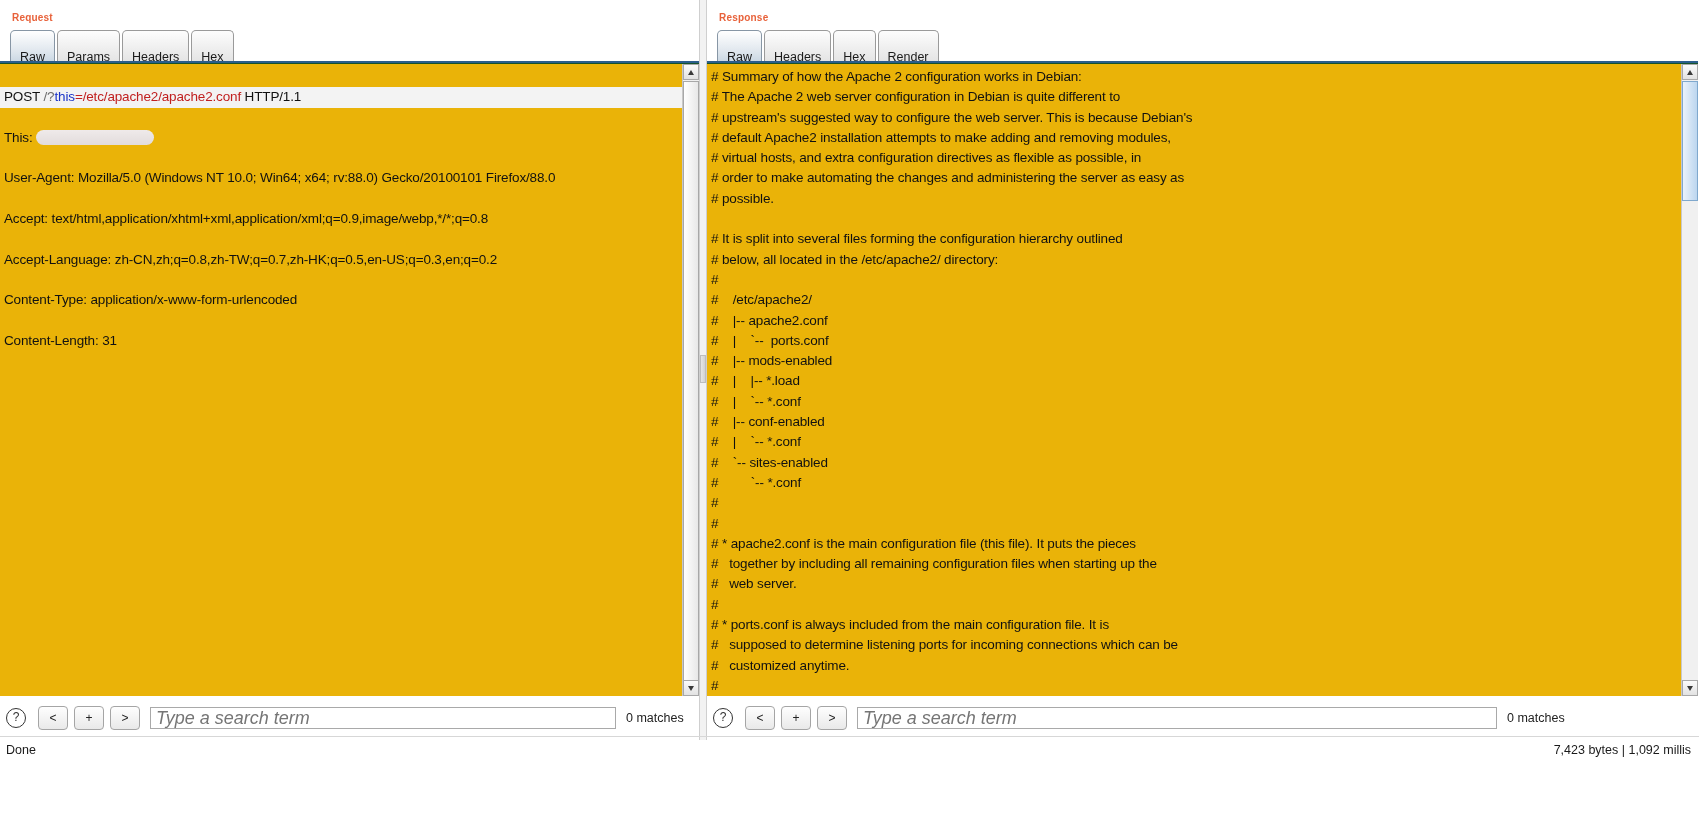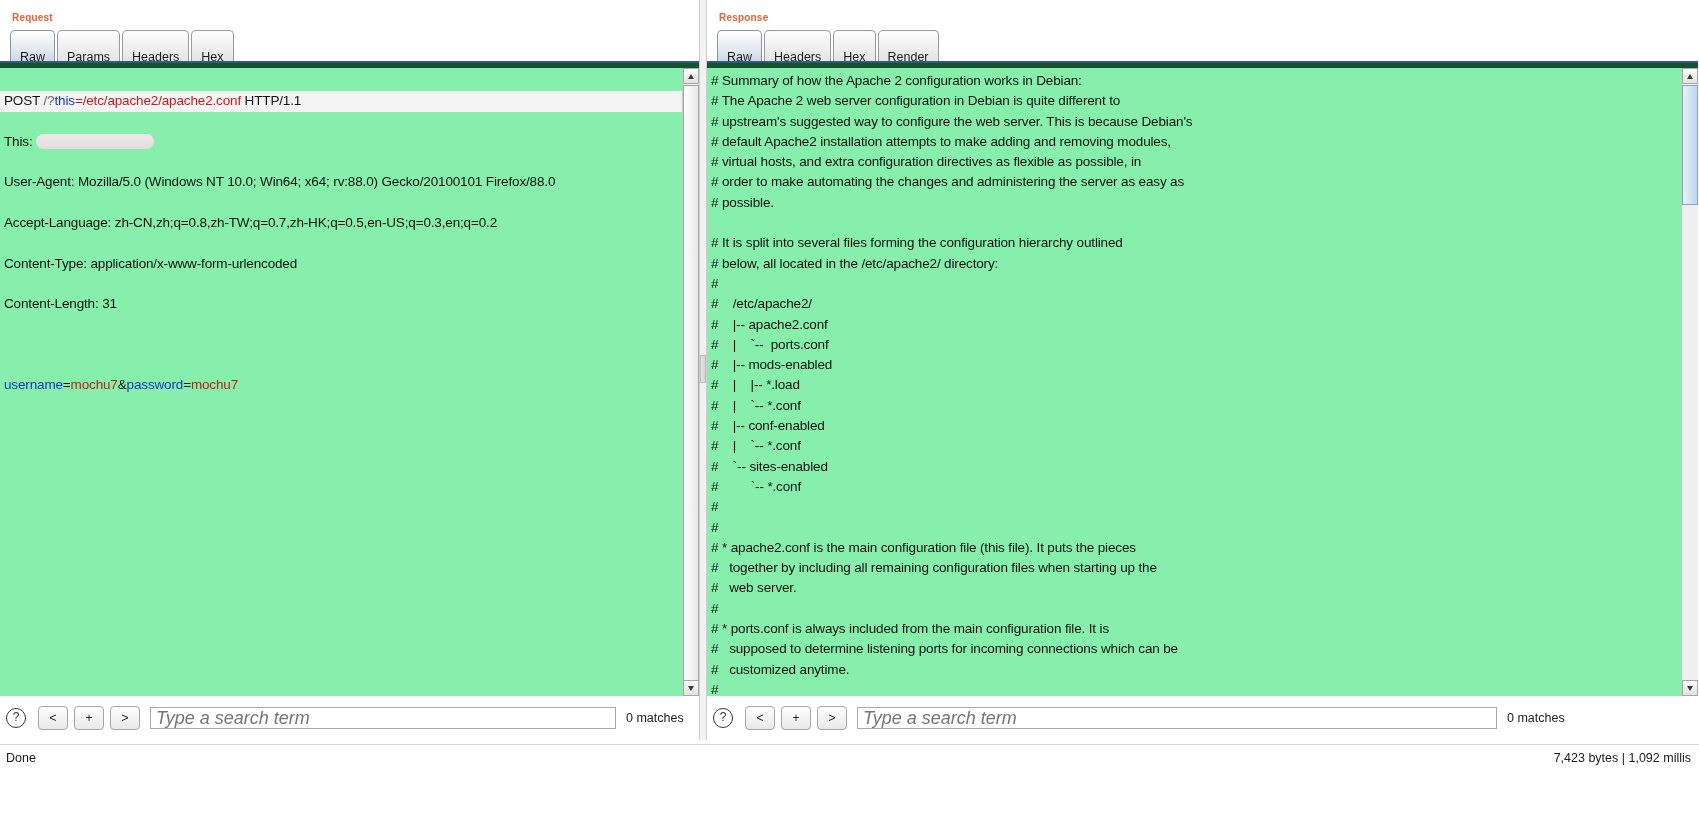--- a/index.html
+++ b/index.html
@@ -101,22 +101,22 @@
   .pane-left  .tab-underline { width: 699px; }
   .pane-right .tab-underline { width: 991px; }
 
   
   .viewer {
     position: absolute;
     left: 0;
     top: 63px;
     bottom: 44px;
     right: 0;
-    background: #86efac;
-    border-top: 5px solid #14532d;
+    background: #eab308;
+    border-top: 1px solid #14532d;
     overflow: hidden;
     box-sizing: border-box;
   }
   .viewer-body {
     position: absolute;
     left: 0; top: 0; right: 17px; bottom: 0;
     overflow: hidden;
     padding: 3px 0 0 4px;
     box-sizing: border-box;
   }
@@ -252,21 +252,21 @@
     font-size: 12.5px;
     color: #222;
     margin-left: 10px;
     white-space: nowrap;
     flex: none;
   }
 
   
   .statusbar {
     position: absolute;
-    left: 0; bottom: 0;
+    left: 0; bottom: 8px;
     width: 1699px;
     height: 77px;
     pointer-events: none;
   }
   .status-left {
     position: absolute;
     left: 6px;
     bottom: 52px;
     font-size: 12.5px;
     color: #1a1a1a;
@@ -302,25 +302,25 @@
       <div class="tab">Hex</div>
     </div>
     <div class="tab-underline"></div>
 
     <div class="viewer">
       <div class="viewer-body">
         <div class="code">
 <div class="line first-line"><span class="tok-dark">POST </span><span class="tok-grey">/?</span><span class="tok-blue">this</span><span class="tok-red">=/etc/apache2/apache2.conf</span><span class="tok-dark"> HTTP/1.1</span></div>
 <div class="line"><span>This: </span><span class="redacted"></span></div>
 <div class="line">User-Agent: Mozilla/5.0 (Windows NT 10.0; Win64; x64; rv:88.0) Gecko/20100101 Firefox/88.0</div>
+<div class="line">Accept: text/html,application/xhtml+xml,application/xml;q=0.9,image/webp,*/*;q=0.8</div>
 <div class="line">Accept-Language: zh-CN,zh;q=0.8,zh-TW;q=0.7,zh-HK;q=0.5,en-US;q=0.3,en;q=0.2</div>
 <div class="line">Content-Type: application/x-www-form-urlencoded</div>
 <div class="line">Content-Length: 31</div>
 <div class="line"> </div>
-<div class="line"><span class="tok-blue">username</span><span class="tok-dark">=</span><span class="tok-red">mochu7</span><span class="tok-dark">&amp;</span><span class="tok-blue">password</span><span class="tok-dark">=</span><span class="tok-red">mochu7</span></div>
         </div>
       </div>
 
       <div class="vscroll">
         <div class="sb-btn up">
             <span class="sb-arrow"></span>
           </div>
         <div class="sb-thumb req"></div>
         <div class="sb-btn down">
             <span class="sb-arrow"></span>

